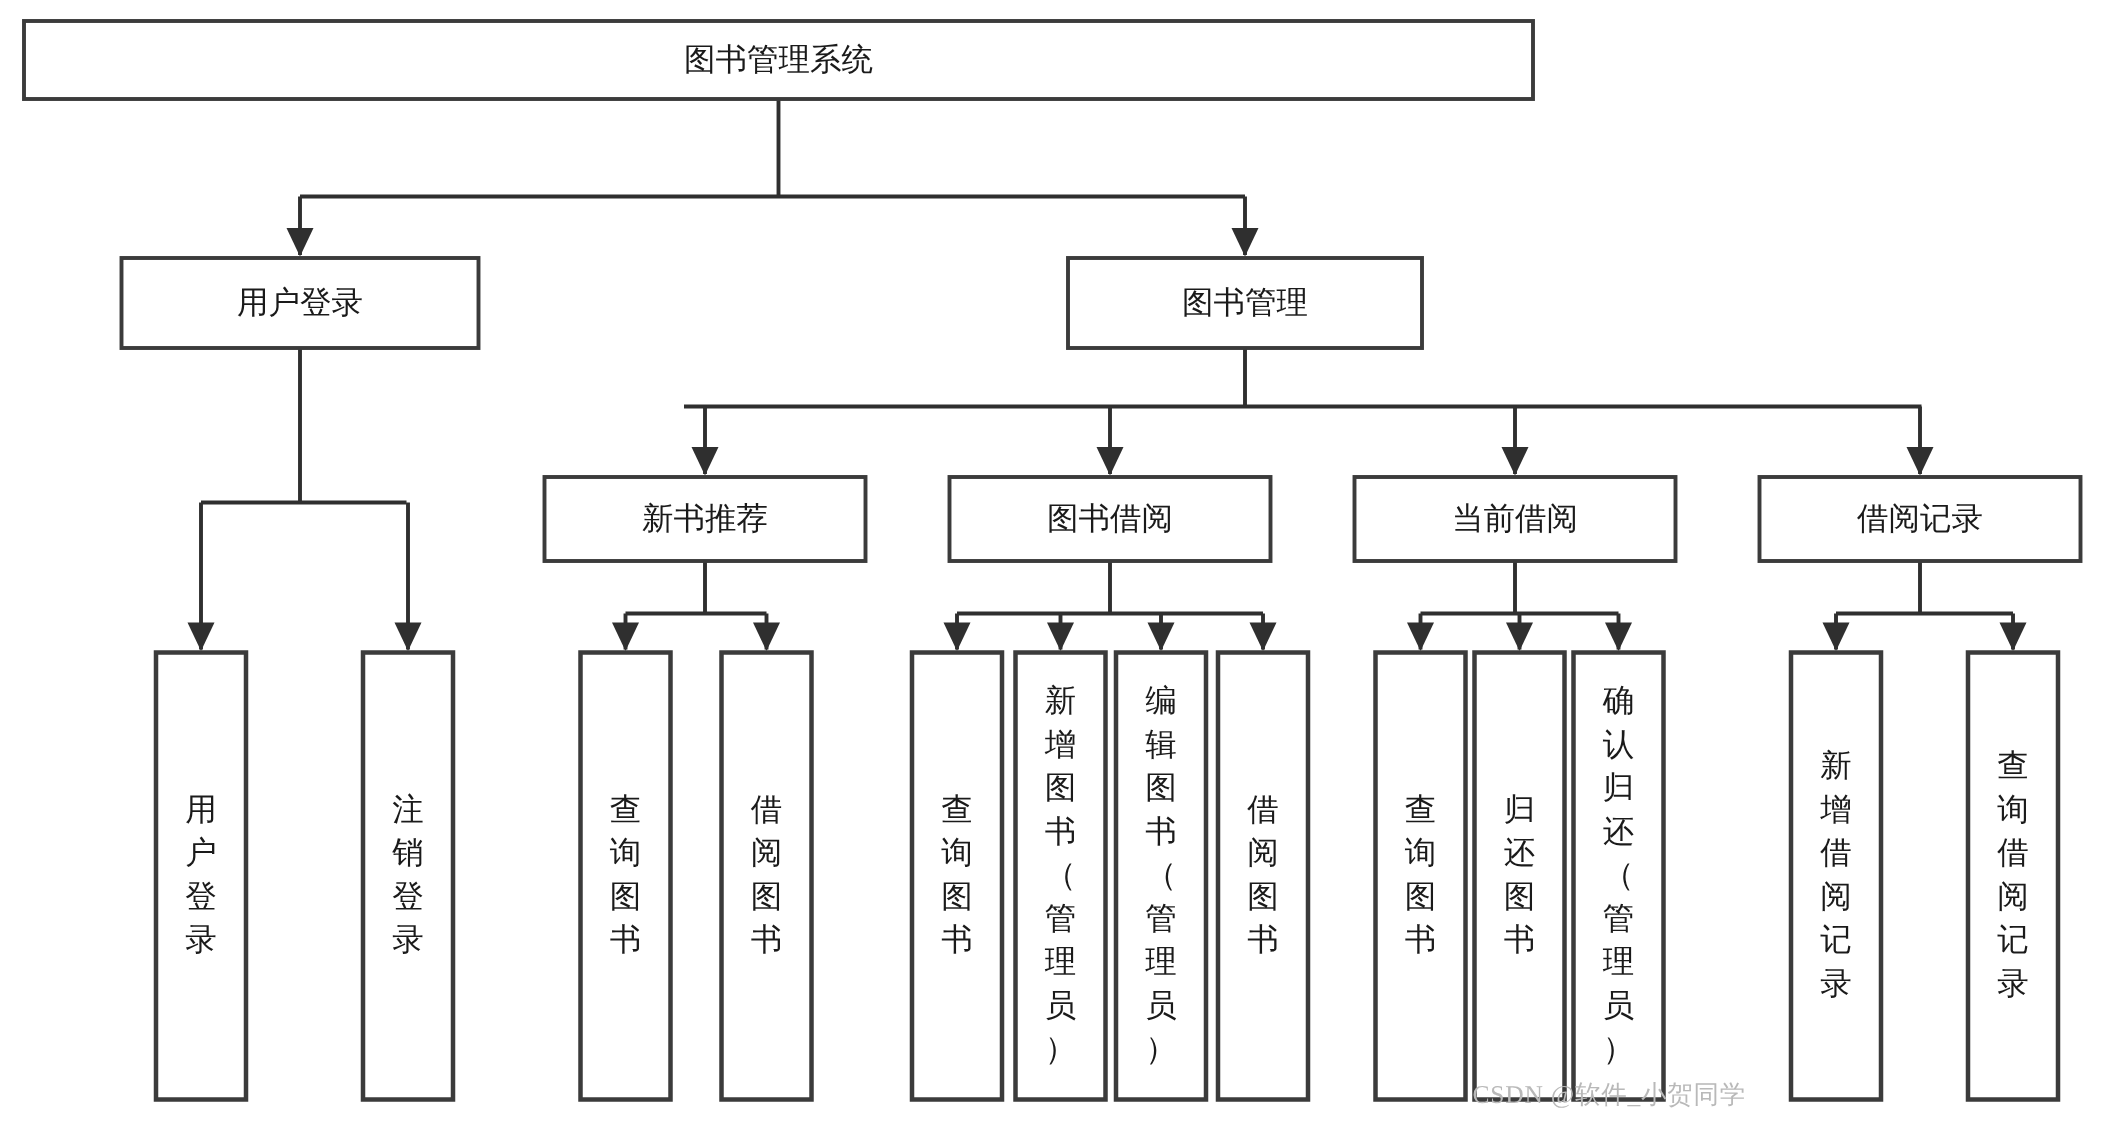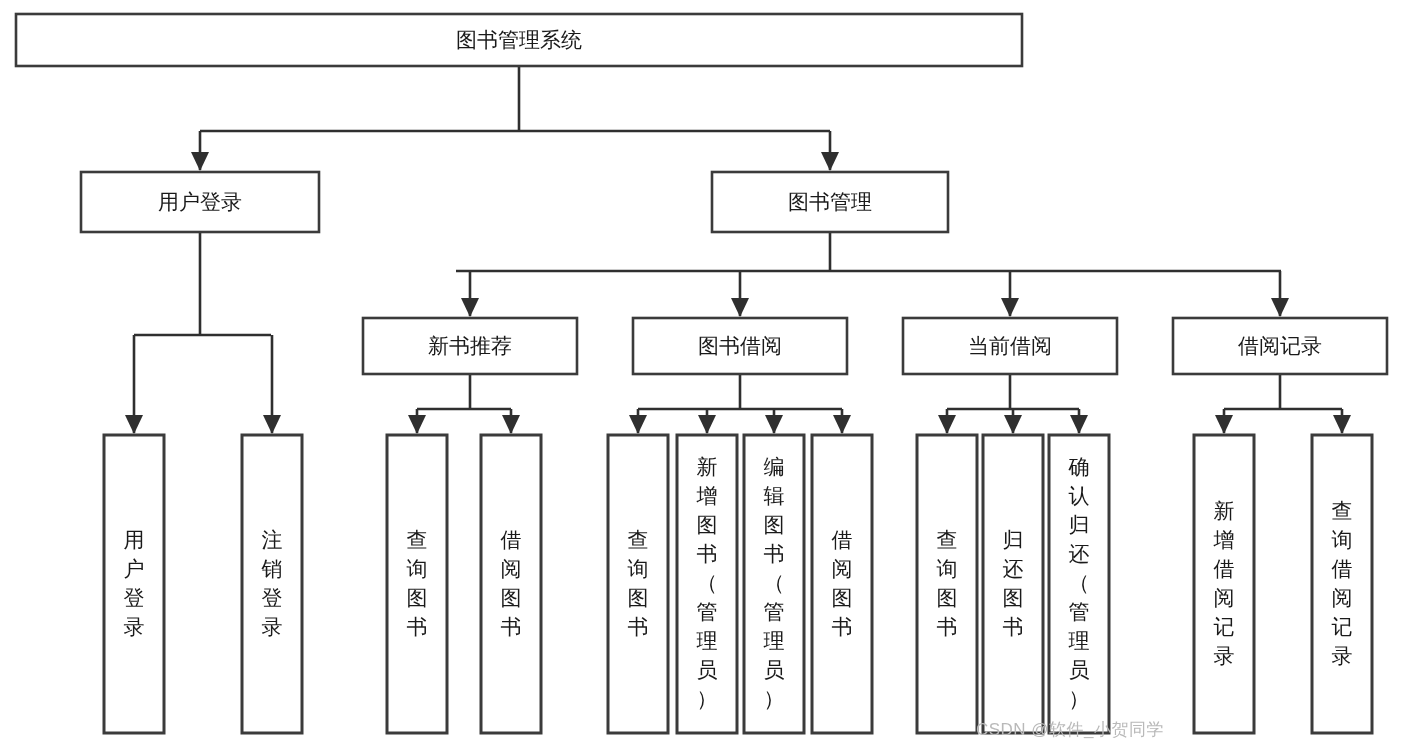--- a/index.html
+++ b/index.html
@@ -52,21 +52,21 @@
     dominant-baseline: middle;
   }
   .node-label.vertical {
     font-size: 21px;
     letter-spacing: 0px;
   }
   .watermark {
     position: absolute;
     right: 8px;
     bottom: 6px;
-    font-family: Liberation Sans, sans-serif;
+    font-family: Liberation Serif, serif;
     font-size: 17px;
     color: #b9b9b9;
     white-space: nowrap;
     pointer-events: none;
     letter-spacing: 0.5px;
   }
 </style>
 </head>
 <body>
 

